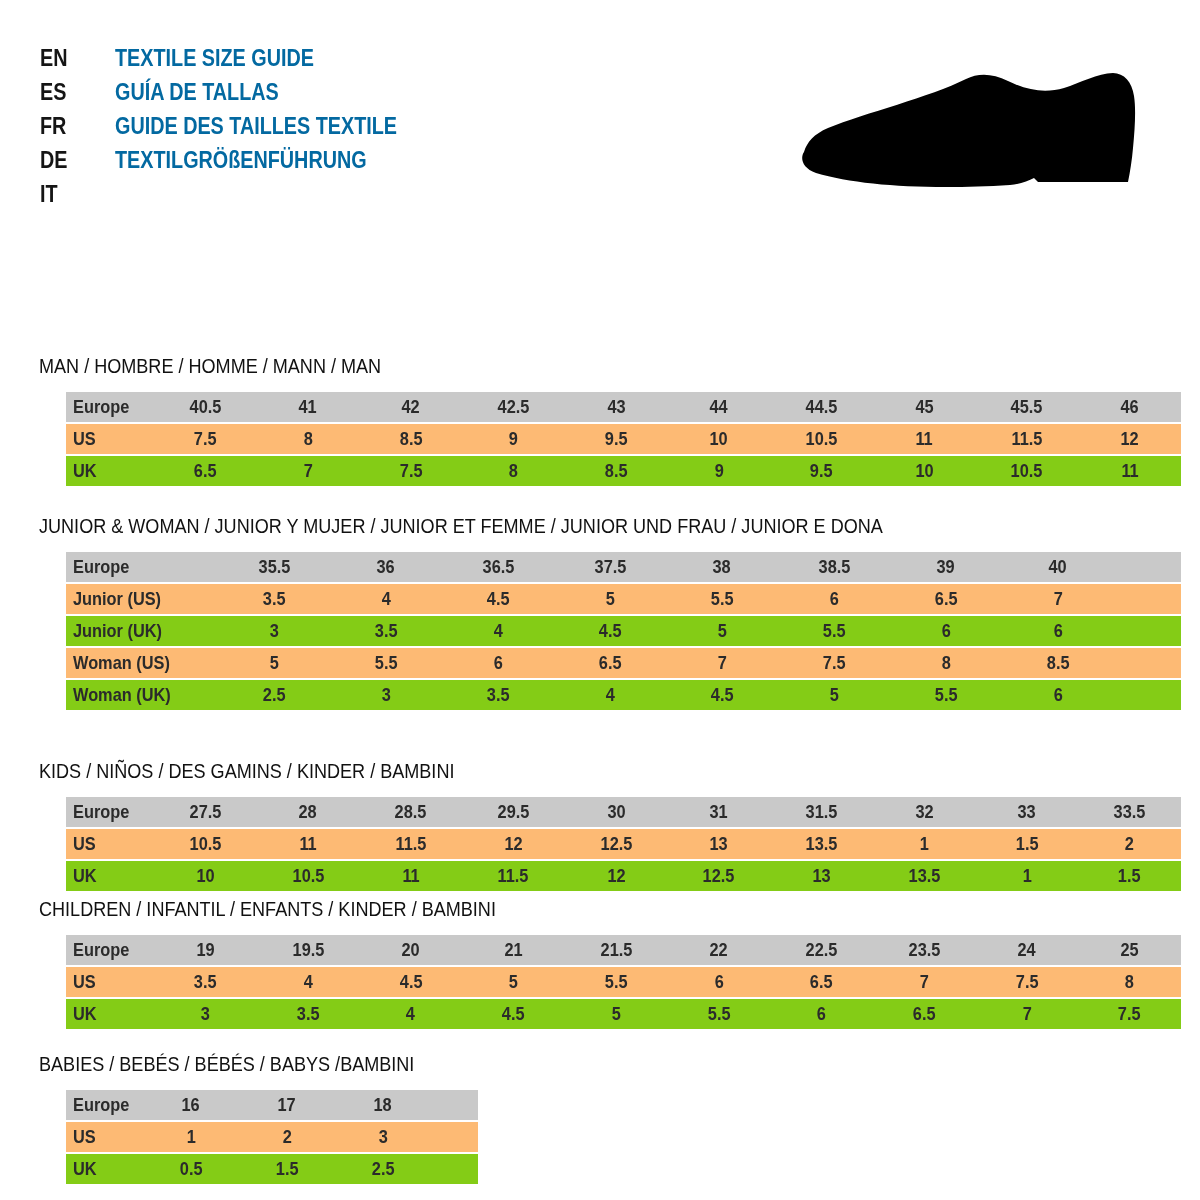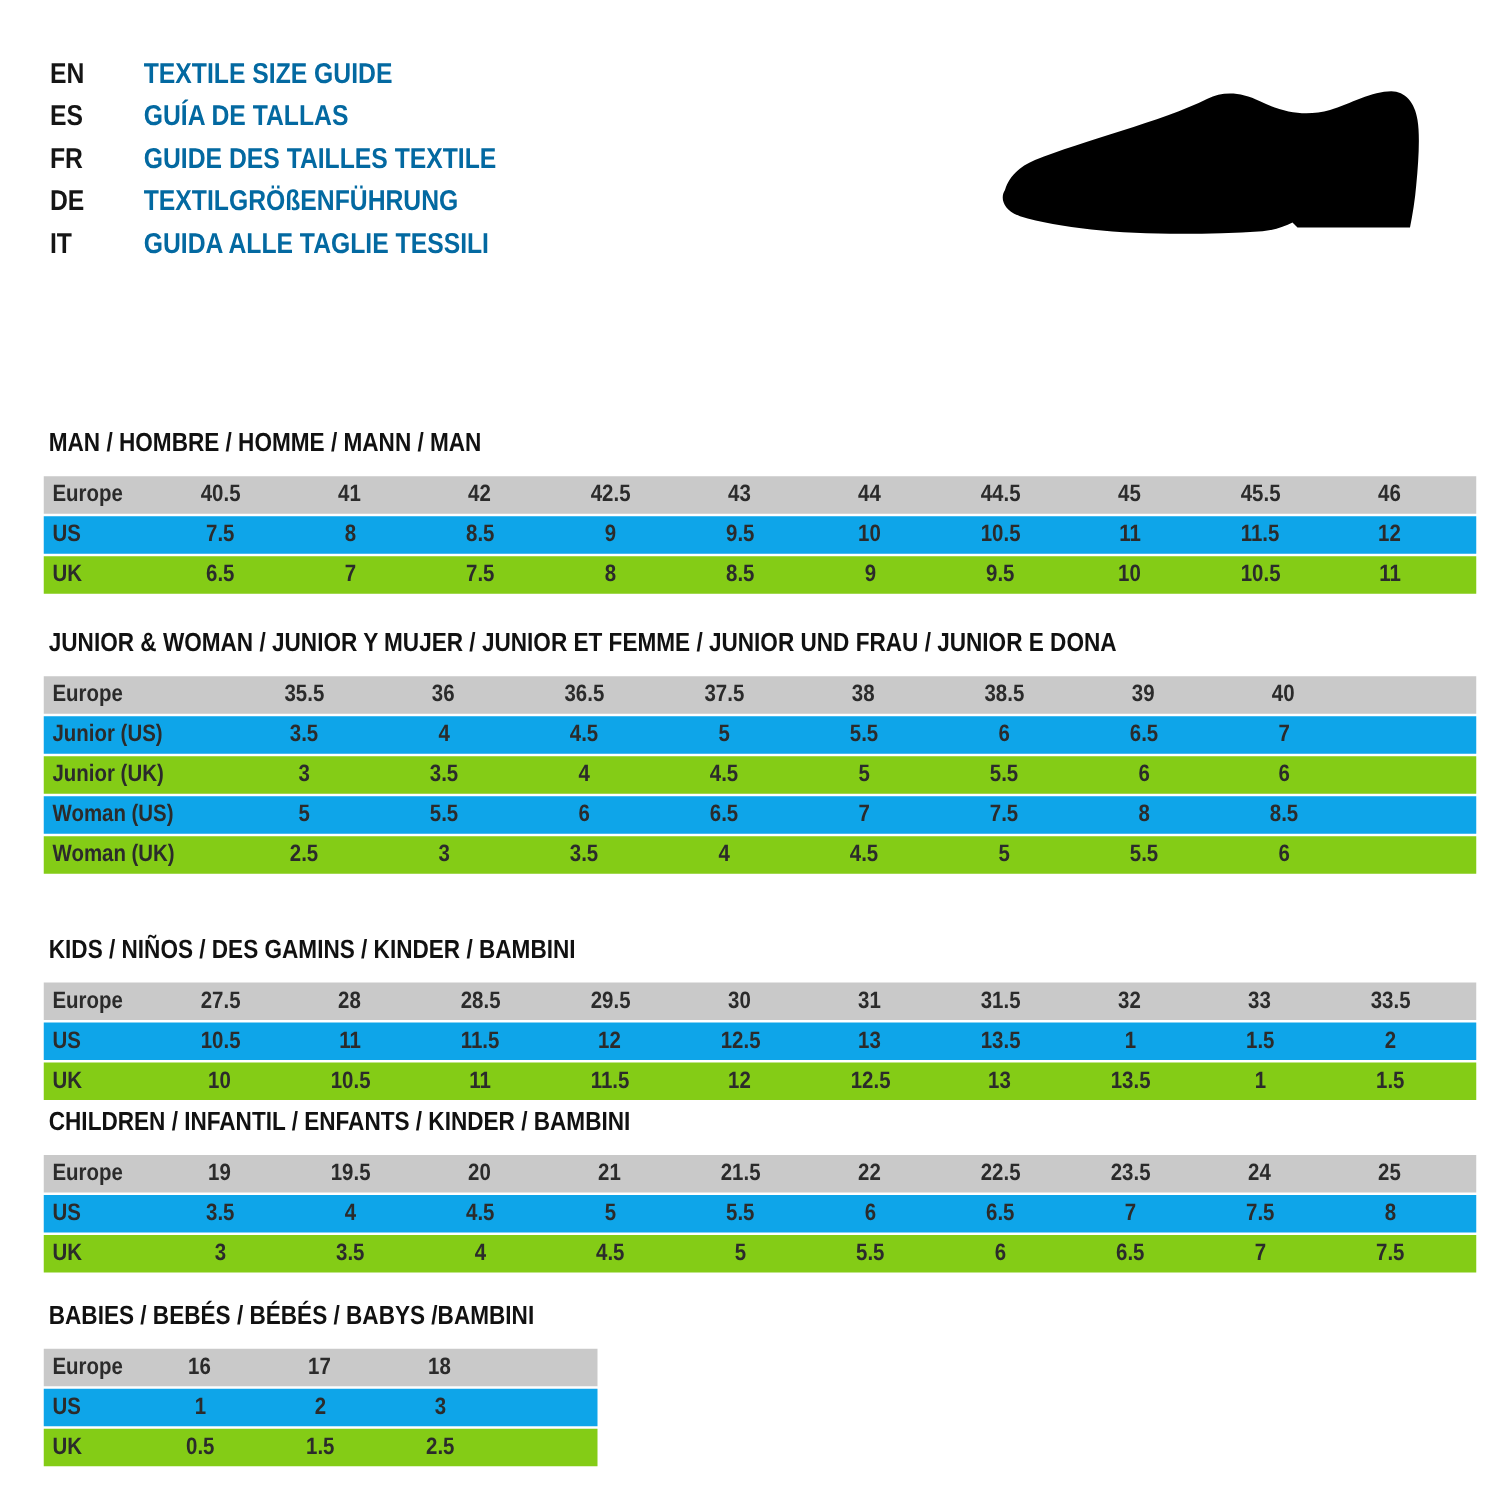--- a/index.html
+++ b/index.html
@@ -16,28 +16,28 @@
   .lang-code{width:75px;font-size:23px;font-weight:bold;color:#151515;}
   .lang-label{font-size:23px;font-weight:bold;color:#0369a1;}
   #footwear-line{margin-top:18px;font-size:26px;font-weight:bold;color:#111;}
 
   
   #shoe{position:absolute;left:780px;top:40px;width:420px;height:180px;}
 
   
   .size-section{position:absolute;left:35px;}
   .sec-0{top:344px}.sec-1{top:504px}.sec-2{top:749px}.sec-3{top:887px}.sec-4{top:1042px}
-  .sec-title{margin:0 0 16px 4px;font-size:21px;line-height:21px;font-weight:bold;color:#111;}
+  .sec-title{margin:11px 0 16px 4px;font-size:21px;line-height:21px;font-weight:normal;color:#111;}
 
   .size-table{display:block;}
   .cols10,.cols8{width:1146px;}
   .cols3{width:443px;}
-  .trow{display:flex;height:30px;margin-bottom:2px;}
+  .trow{display:flex;height:30px;margin-bottom:2px;margin-left:31px;}
   .row-header{background:#c9c9c9;}
-  .row-white{background:#0ea5e9;}
+  .row-white{background:#fdba74;}
   .row-light{background:#84cc16;}
   .cell{font-size:19px;font-weight:bold;color:#2b2b2b;line-height:30px;}
   .lbl{padding-left:7px;text-align:left;}
   .val{display:flex;justify-content:center;}
   .cols10 .lbl{width:82px;} .cols10 .val{width:104px;}
   .cols8  .lbl{width:145px;}.cols8  .val{width:112px;}
   .cols3  .lbl{width:70px;} .cols3  .val{width:96px;}
 </style>
 </head>
 <body>
@@ -56,21 +56,20 @@
     <div class="lang-row">
       <span class="lang-code"><span class="condL">FR</span></span>
       <span class="lang-label"><span class="condL">GUIDE DES TAILLES TEXTILE</span></span>
     </div>
     <div class="lang-row">
       <span class="lang-code"><span class="condL">DE</span></span>
       <span class="lang-label"><span class="condL">TEXTILGRÖßENFÜHRUNG</span></span>
     </div>
     <div class="lang-row">
       <span class="lang-code"><span class="condL">IT</span></span>
-      <span class="lang-label"><span class="condL">GUIDA ALLE TAGLIE TESSILI</span></span>
     </div>
   </div>
 
   <svg id="shoe" viewBox="0 0 420 180" aria-hidden="true">
     <path fill="#000000" d="
       M24,112
       C20,118 22,128 36,133
       C80,146 150,150 230,145
       C240,144 248,141 254,138
       L258,142

